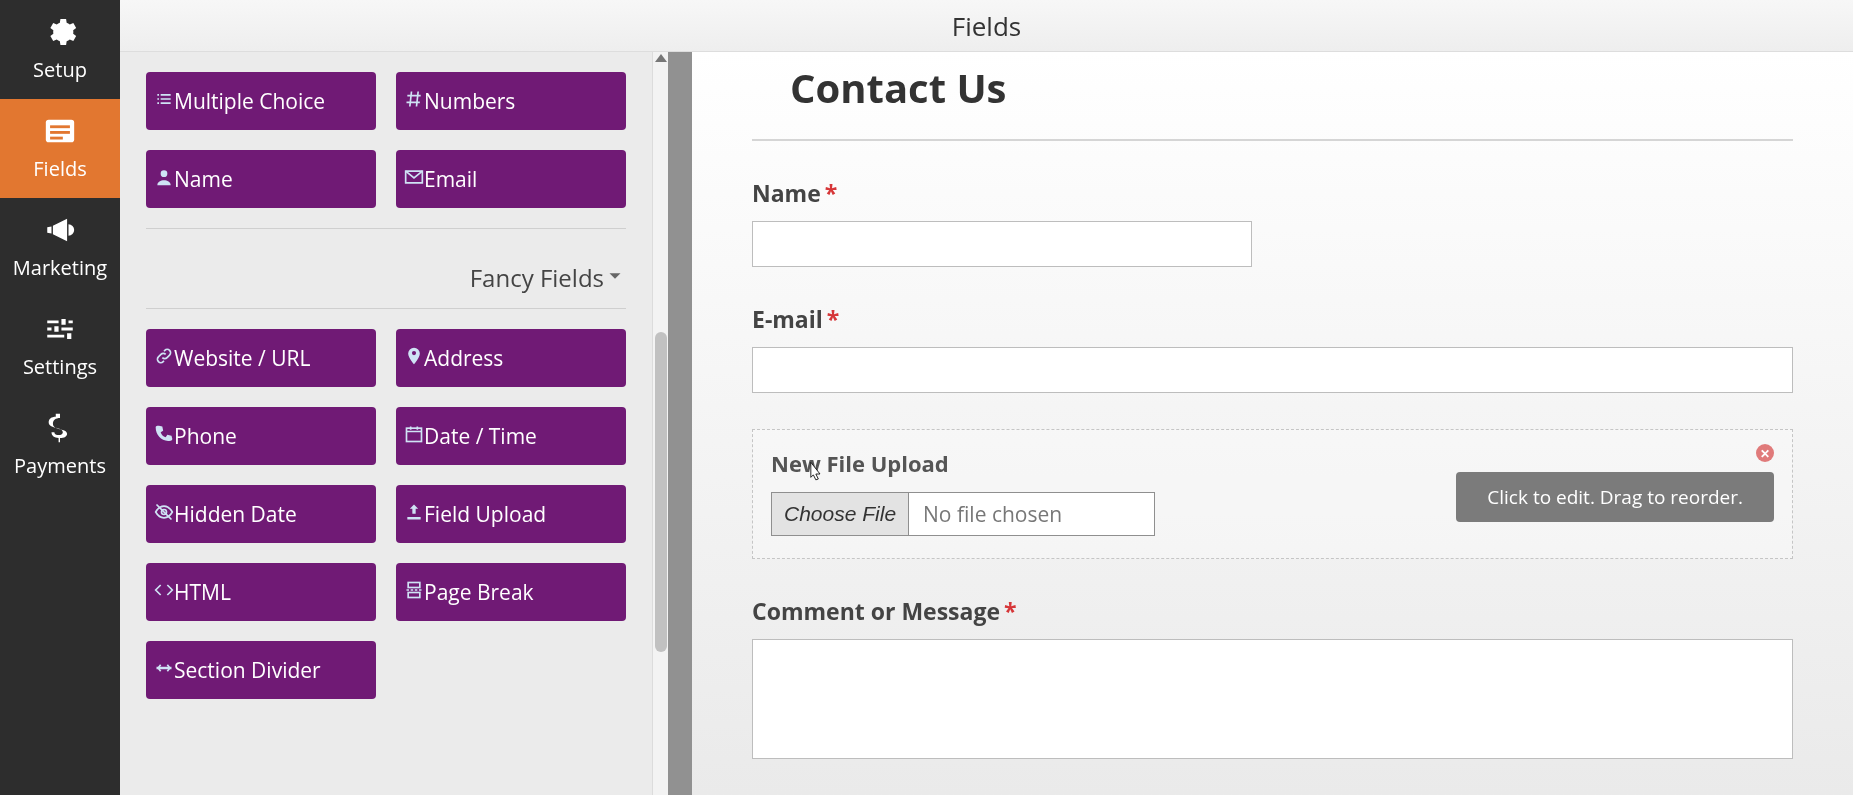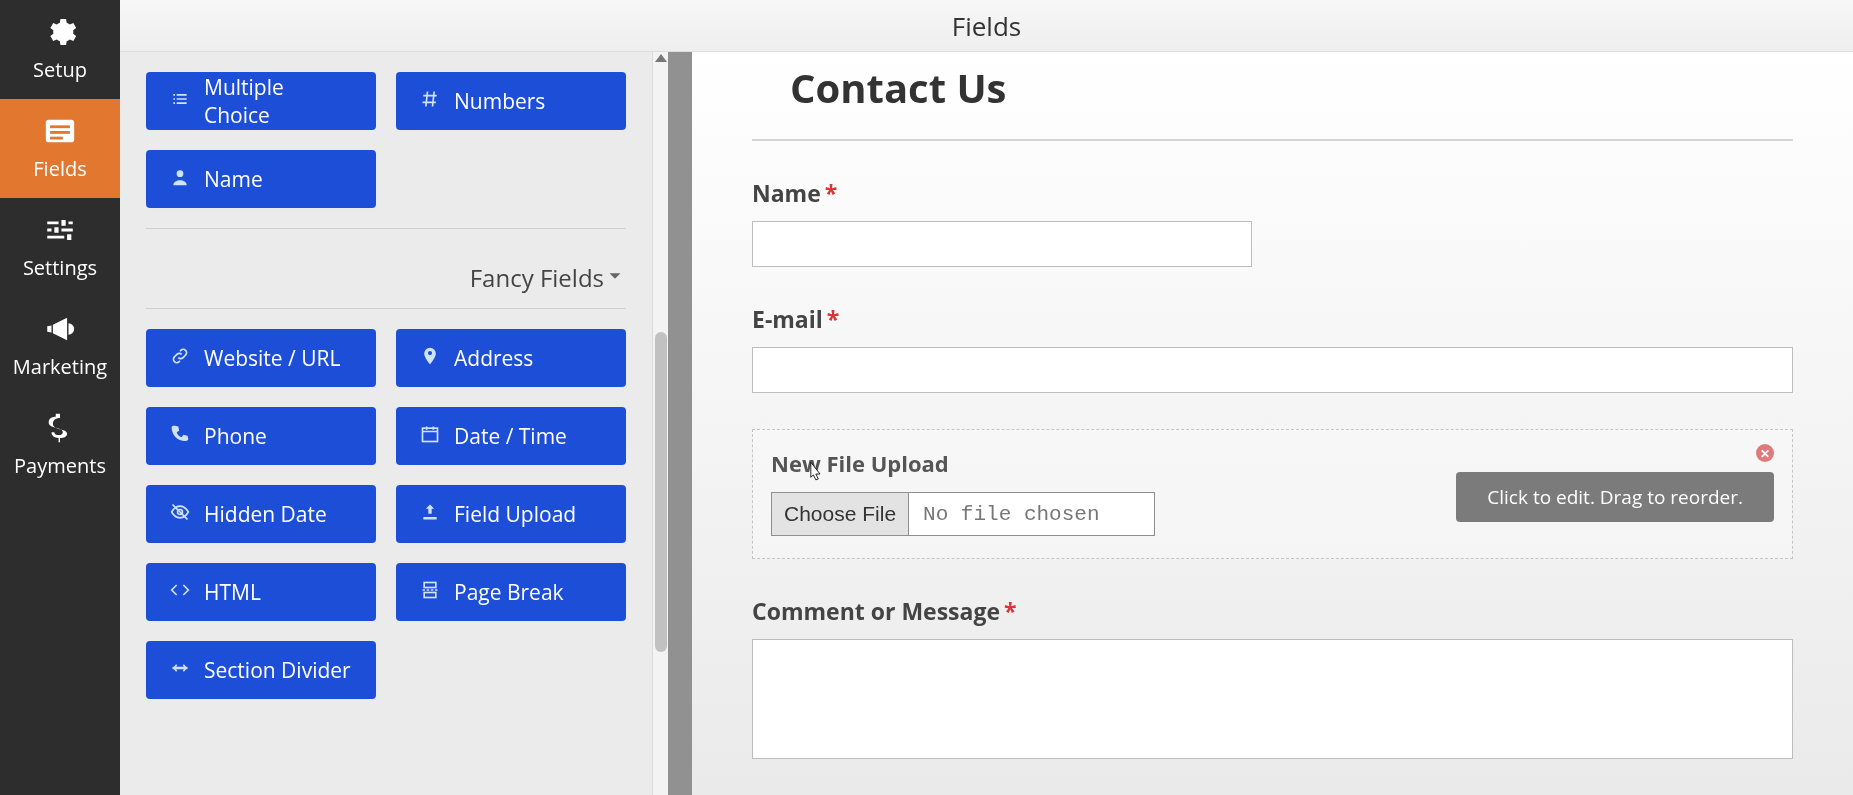--- a/index.html
+++ b/index.html
@@ -68,28 +68,27 @@
 }
 .section-head:first-child { margin-top:0; }
 .section-chevron svg{ width:22px; height:22px; fill:#666;}
 .btn-grid {
   display:grid;
   grid-template-columns: repeat(2, 1fr);
   gap: 20px;
   margin-top: 20px;
 }
 .field-btn {
-  background:#1d4ed8;
+  background:#701a75;
   color:#fff;
   height:58px;
   display:flex; align-items:center;
-  padding:0 24px;
+  padding:0 8px;
   font-size:21px;
   border-radius:4px;
-  gap:14px;
   cursor:grab;
 }
 .field-btn svg{ width:20px; height:20px; fill:#cfe3f5; flex:0 0 20px;}
 .hr { border-top:1px solid #cfcfcf; margin-top:20px;}
 
 .scroll-track {
   width:16px;
   background:#f3f3f3;
   position:relative;
   border-left:1px solid #dcdcdc;
@@ -128,26 +127,26 @@
   border:1px dashed #c5c5c5;
   padding:18px 18px 22px;
   position:relative;
   margin-bottom:36px;
   background:rgba(255,255,255,0.3);
 }
 .upload-label{ font-size:22px; font-weight:700; color:#555; margin-bottom:14px; }
 .file-row{ display:flex; align-items:center; gap:0; }
 .choose-btn{
   background:#e3e3e3; border:1px solid #8f8f8f; color:#333;
-  padding:8px 12px; font-size:21px; height:44px;
+  padding:8px 12px; font-size:21px; height:44px;font-style:italic;
 }
 .file-status{
   border:1px solid #8f8f8f; border-left:none; height:44px;
   font-size:21px; color:#777; display:flex; align-items:center; padding:0 14px;
-  width:246px; background:#fff;font-family:Liberation Mono, monospace;
+  width:246px; background:#fff;
 }
 .tooltip {
   position:absolute; right:18px; top:42px;
   background:#7b7b7b; color:#fff; font-size:19px;
   padding:12px 31px; border-radius:4px;
   white-space:nowrap;
 }
 .close-dot{
   position:absolute; right:18px; top:14px;
   width:18px;height:18px;border-radius:50%;
@@ -184,32 +183,32 @@
           <rect x="5" y="8" width="14" height="2" fill="#e27730"></rect>
           <rect x="5" y="12" width="14" height="2" fill="#e27730"></rect>
           <rect x="5" y="16" width="9" height="2" fill="#e27730"></rect>
         </svg>
     </div>
     <span>Fields</span>
   </div>
   <div class="nav-item">
     <div class="nav-icon">
       <svg viewBox="0 0 24 24">
+          <path d="M3 10v4l3 .5V9.5zM7 9l10-5v16L7 15zM18 8a4 4 0 0 1 0 8z"></path>
+        </svg>
+    </div>
+    <span>Marketing</span>
+  </div>
+  <div class="nav-item">
+    <div class="nav-icon">
+      <svg viewBox="0 0 24 24">
           <path d="M3 6h8v2H3zM13 5h3v4h-3zM18 6h3v2h-3zM3 11h3v2H3zM8 10h3v4H8zM13 11h8v2h-8zM3 16h12v2H3zM17 15h3v4h-3zM21 16h0"></path>
         </svg>
     </div>
     <span>Settings</span>
-  </div>
-  <div class="nav-item">
-    <div class="nav-icon">
-      <svg viewBox="0 0 24 24">
-          <path d="M3 10v4l3 .5V9.5zM7 9l10-5v16L7 15zM18 8a4 4 0 0 1 0 8z"></path>
-        </svg>
-    </div>
-    <span>Marketing</span>
   </div>
   <div class="nav-item">
     <div class="nav-icon">
       <svg viewBox="0 0 24 24">
           <path d="M12 2v3c-3 0-5 1.5-5 4 0 5 10 3 10 7 0 2-2 3-5 3v3h-1v-3c-3 0-5-1.5-5-4h2c0 1.5 1.5 2 3 2s3-.5 3-2c0-4-10-2-10-7 0-2.5 2-4 5-4V2z"></path>
         </svg>
     </div>
     <span>Payments</span>
   </div>
 </nav>
@@ -237,20 +236,27 @@
               <span>Numbers</span>
             </div>
           </div>
         <div class="btn-grid" id="btn-grid-2" style="margin-top:20px;">
             <div class="field-btn">
               <span><svg viewBox="0 0 24 24">
                   <circle cx="12" cy="8" r="4"></circle>
                   <path d="M4 22c0-4 4-6 8-6s8 2 8 6z"></path>
                 </svg></span>
               <span>Name</span>
+            </div>
+            <div class="field-btn">
+              <span><svg viewBox="0 0 24 24">
+                  <path d="M2 5h20v14H2z" fill="none" stroke="#cfe3f5" stroke-width="2"></path>
+                  <path d="M2 5l10 8 10-8" fill="none" stroke="#cfe3f5" stroke-width="2"></path>
+                </svg></span>
+              <span>Email</span>
             </div>
           </div>
         <div class="hr"></div>
         <div class="section-head">
           <span>Fancy Fields</span>
           <span class="section-chevron">
             <svg viewBox="0 0 24 24">
                 <path d="M6 9l6 6 6-6z"></path>
               </svg>
           </span>

